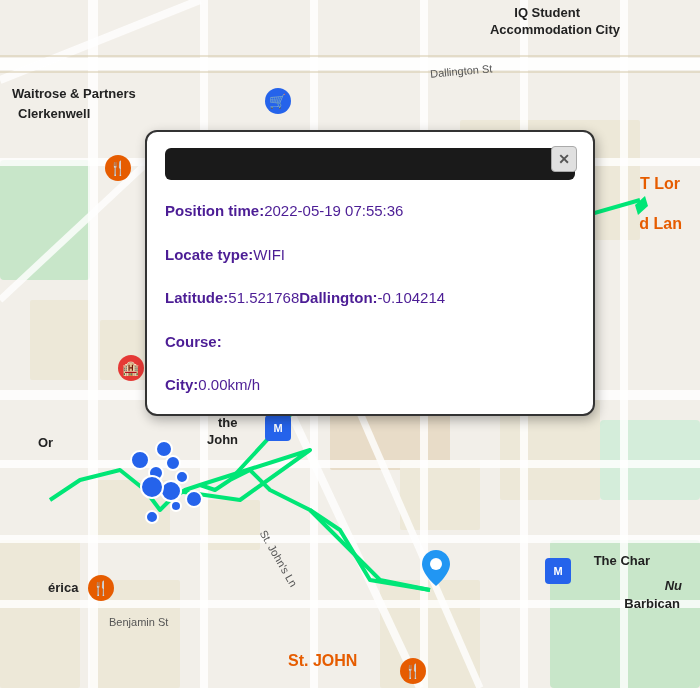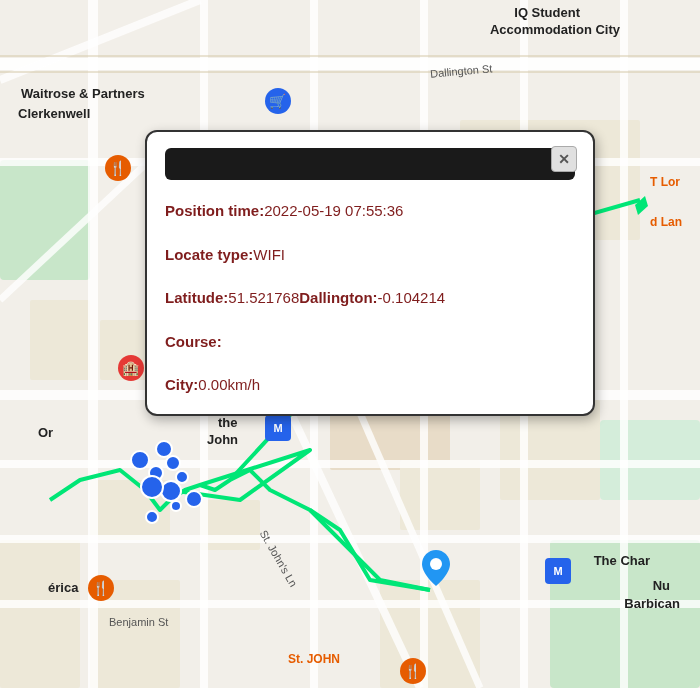--- a/index.html
+++ b/index.html
@@ -57,36 +57,36 @@
       justify-content: center;
       font-size: 14px;
       color: #555;
       cursor: pointer;
       font-weight: bold;
     }
 
     .popup-row {
       font-size: 15px;
       line-height: 1.7;
-      color: #7f1d1d;
+      color: #4c1d95;
       margin-top: 18px;
     }
 
     .popup-row span.label {
       font-weight: bold;
     }
 
     .popup-row span.value {
       font-weight: normal;
     }
 
     
     .map-label {
       position: absolute;
-      font-size: 12px;
+      font-size: 16px;
       color: #333;
       font-family: Arial, sans-serif;
       white-space: nowrap;
       pointer-events: none;
     }
 
     .map-label.road {
       color: #555;
       font-size: 11px;
     }
@@ -207,45 +207,45 @@
 
   <div class="map-label place" style="top:5px; right:120px;">
     <span>IQ Student</span>
   </div>
   <div class="map-label place" style="top:22px; right:80px;">
     <span>Accommodation City</span>
   </div>
   <div class="map-label road" style="top:65px; left:430px; transform:rotate(-5deg);">
     <span>Dallington St</span>
   </div>
-  <div class="map-label place" style="top:86px; left:21px;">
+  <div class="map-label place" style="top:86px; left:12px;">
     <span>Waitrose &amp; Partners</span>
   </div>
   <div class="map-label place" style="top:106px; left:18px;">
     <span>Clerkenwell</span>
   </div>
   <div class="map-label orange" style="top:175px; right:20px;">
     <span>T Lor</span>
   </div>
   <div class="map-label orange" style="top:215px; right:18px;">
     <span>d Lan</span>
   </div>
-  <div class="map-label place" style="top:425px; left:38px;">
+  <div class="map-label place" style="top:435px; left:38px;">
     <span>Or</span>
   </div>
   <div class="map-label place" style="top:415px; left:218px;">
     <span>the</span>
   </div>
   <div class="map-label place" style="top:432px; left:207px;">
     <span>John</span>
   </div>
   <div class="map-label place" style="top:553px; right:50px;margin-left:24px;">
     <span>The Char</span>
   </div>
-  <div class="map-label place" style="top:578px; right:30px;">
+  <div class="map-label place" style="top:578px; right:18px;font-style:italic;">
     <span>Nu</span>
   </div>
   <div class="map-label place" style="top:596px; right:20px;">
     <span>Barbican</span>
   </div>
   <div class="map-label orange" style="top:652px; left:288px;">
     <span>St. JOHN</span>
   </div>
   <div class="map-label road" style="top:616px; left:62px;margin-left:47px;">
     <span>Benjamin St</span>

